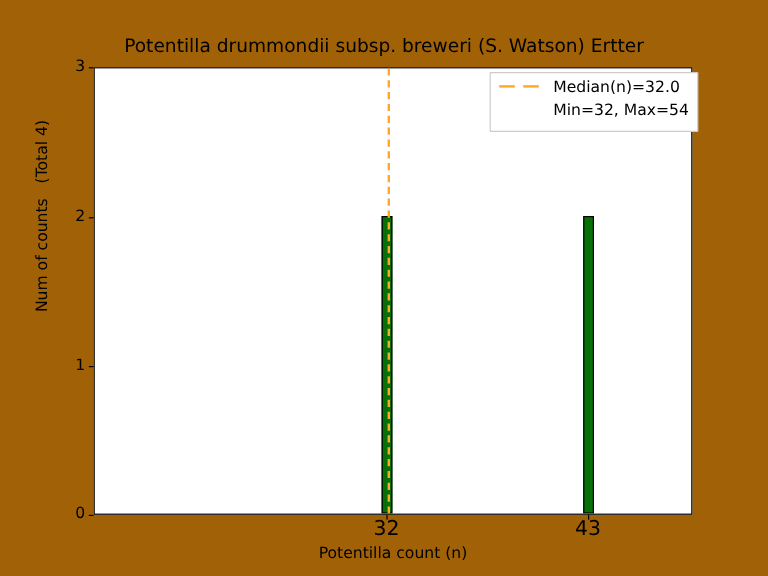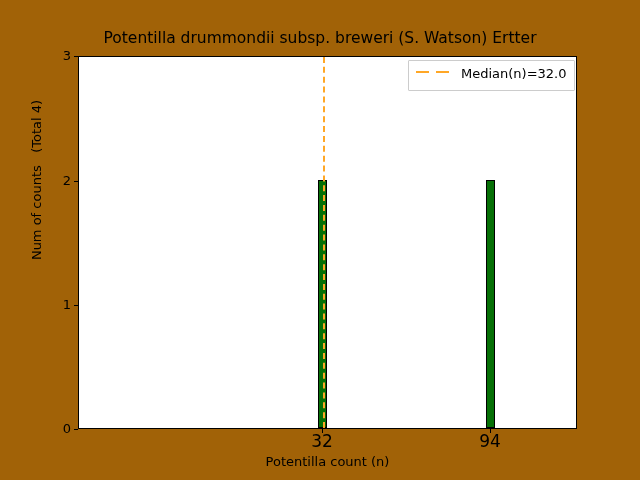--- a/index.html
+++ b/index.html
@@ -189,21 +189,21 @@
       <div class="bar" style="left:239.3px; width:9px; height:248px;"></div>
       <div class="bar" style="left:407.3px; width:9px; height:248px;"></div>
       <div id="median-line" style="left:244px;"></div>
     </div>
   </div>
 
   <div class="xtick-mark" style="left:322px;"></div>
   <div class="xtick-label" style="left:292px;">32</div>
 
   <div class="xtick-mark" style="left:490px;"></div>
-  <div class="xtick-label" style="left:460px;">94</div>
+  <div class="xtick-label" style="left:460px;">43</div>
 
   <div class="ytick-mark" style="top:429px;"></div>
   <div class="ytick-label" style="top:421px;">0</div>
 
   <div class="ytick-mark" style="top:305px;"></div>
   <div class="ytick-label" style="top:297px;">1</div>
 
   <div class="ytick-mark" style="top:181px;"></div>
   <div class="ytick-label" style="top:173px;">2</div>
 
@@ -216,15 +216,19 @@
   </div>
 
   <div id="legend">
     <div class="legend-row">
       <span class="legend-handle">
         <span class="dash d1"></span>
           <span class="dash d2"></span>
       </span>
       <span class="legend-text">Median(n)=32.0</span>
     </div>
+    <div class="legend-row">
+      <span class="legend-handle"></span>
+      <span class="legend-text">Min=32, Max=54</span>
+    </div>
   </div>
 
 </div>
 
 </body></html>

